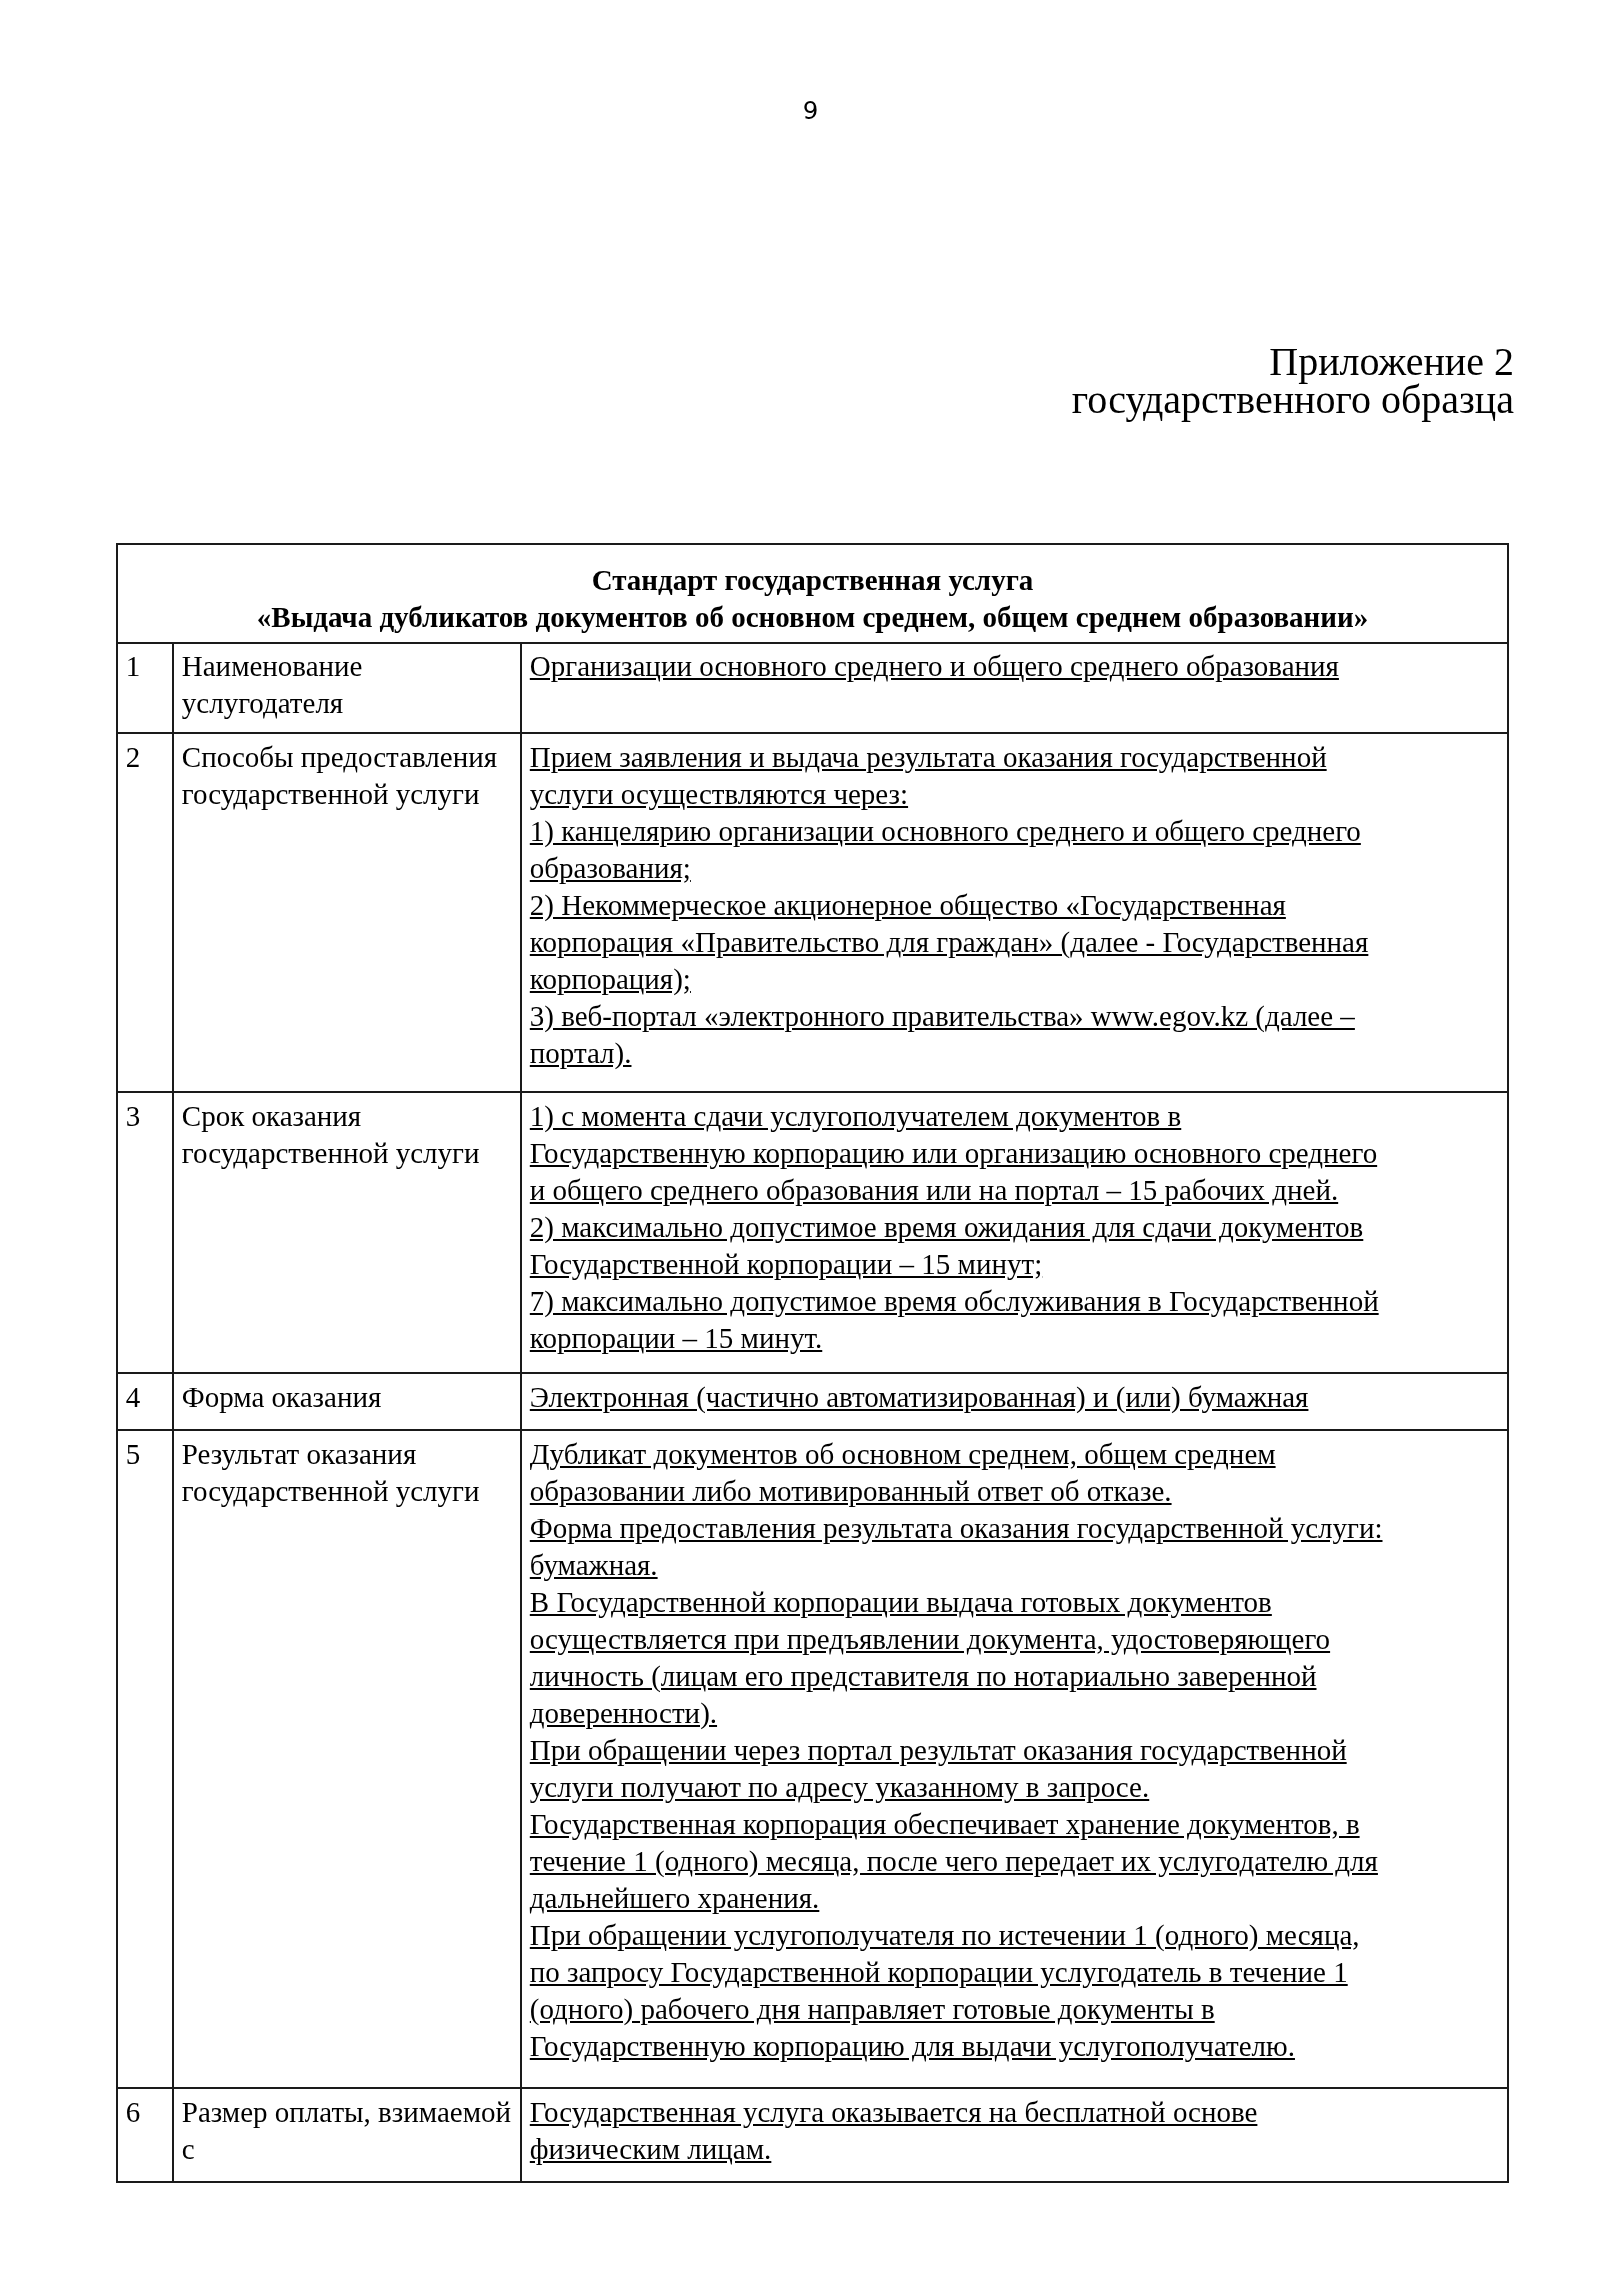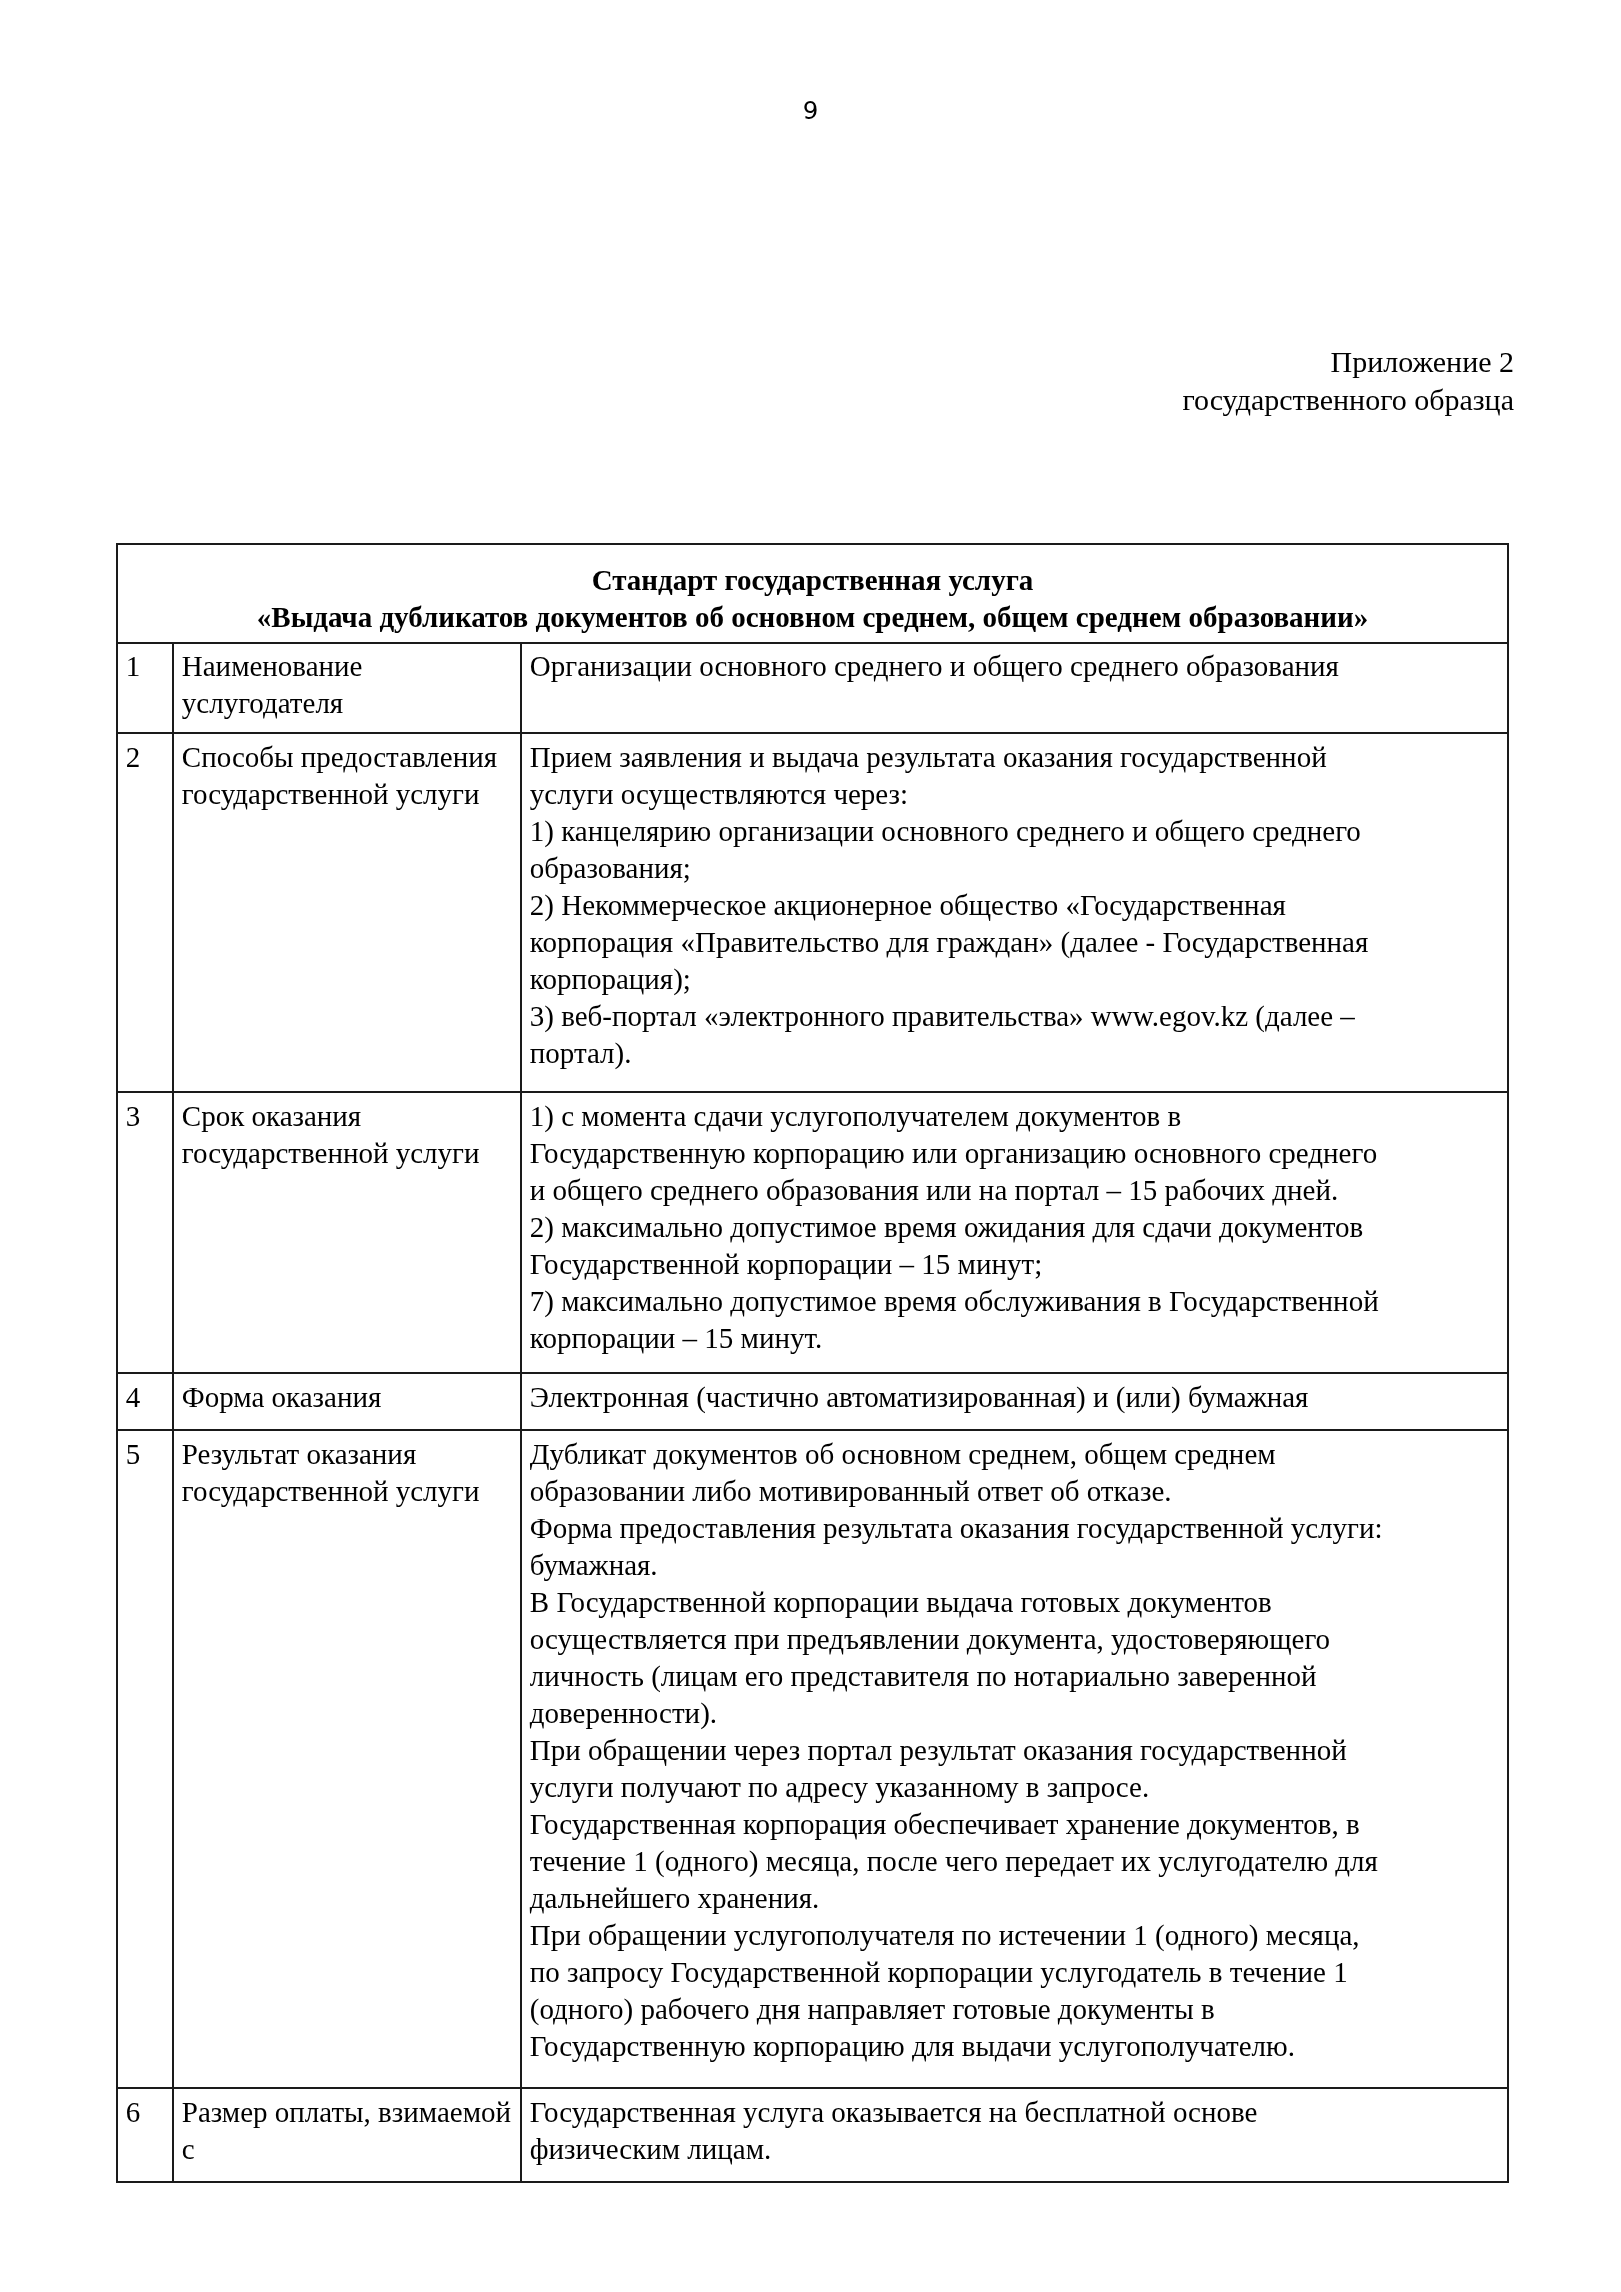--- a/index.html
+++ b/index.html
@@ -6,39 +6,39 @@
     body {
       width: 1621px; height: 2293px; position: relative; overflow: hidden;
       font-family: "Liberation Serif", serif; color: #000;
     }
     .page-number {
       position: absolute; top: 96px; left: 0; width: 1621px; text-align: center;
       font-family: "DejaVu Sans", sans-serif; font-size: 24.5px; line-height: 29px;
     }
     .appendix {
       position: absolute; top: 343px; right: 107px; text-align: right;
-      font-size: 30px; line-height: 38px;
+      font-size: 40px; line-height: 38px;
     }
     .appendix div { white-space: nowrap; }
     table.std {
       position: absolute; top: 543px; left: 116px; width: 1391px;
       border-collapse: collapse; table-layout: fixed;
       font-size: 29px; line-height: 37px; padding-left: 32px;
     }
     table.std td {
       border: 2px solid #1a1a1a; vertical-align: top; padding: 0;
     }
     col.c-num { width: 56px; }
     col.c-name { width: 348px; }
     col.c-val { width: 987px; }
     .head-cell { text-align: center; font-weight: bold; padding: 16.7px 0 3.9px 0 !important; height: 76px; }
     .head-cell div { white-space: nowrap; }
     .num { padding: 4.9px 0 0 7.8px !important; }
     .name { padding: 4.9px 3.9px 0 7.8px !important; margin-top: 39px; }
-    .val { padding: 4.9px 3.9px 3.9px 7.8px !important; }
+    .val { padding: 4.9px 3.9px 3.9px 7.8px !important; text-decoration: underline; }
     .val div { white-space: nowrap; }
     tr.r1 td { height: 80px; }
     tr.r2 td { height: 348px; }
     tr.r3 td { height: 270px; }
     tr.r4 td { height: 46px; }
     tr.r5 td { height: 648px; }
     tr.r6 td { height: 83px; }
   </style>
 </head>
 <body>

